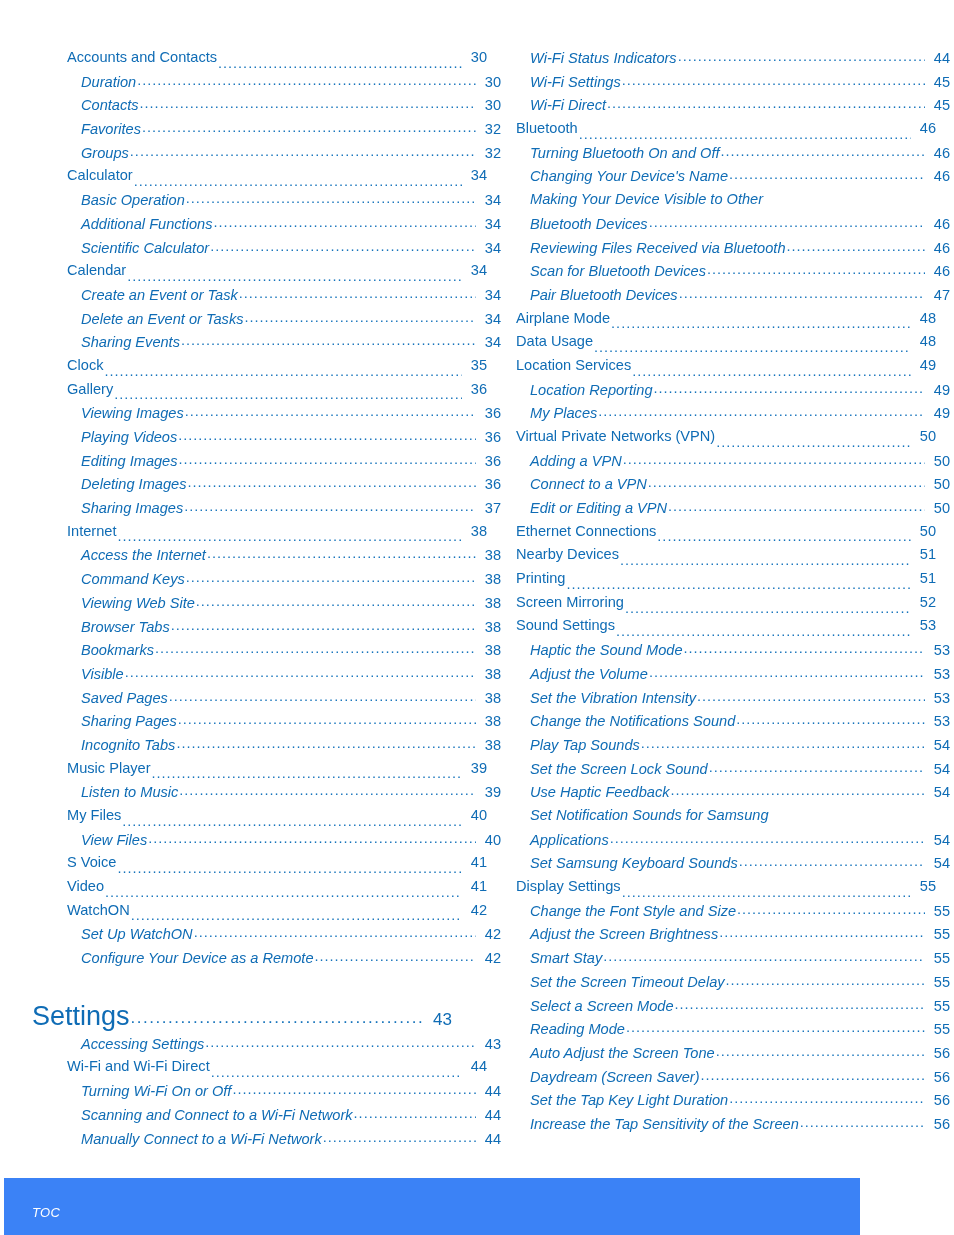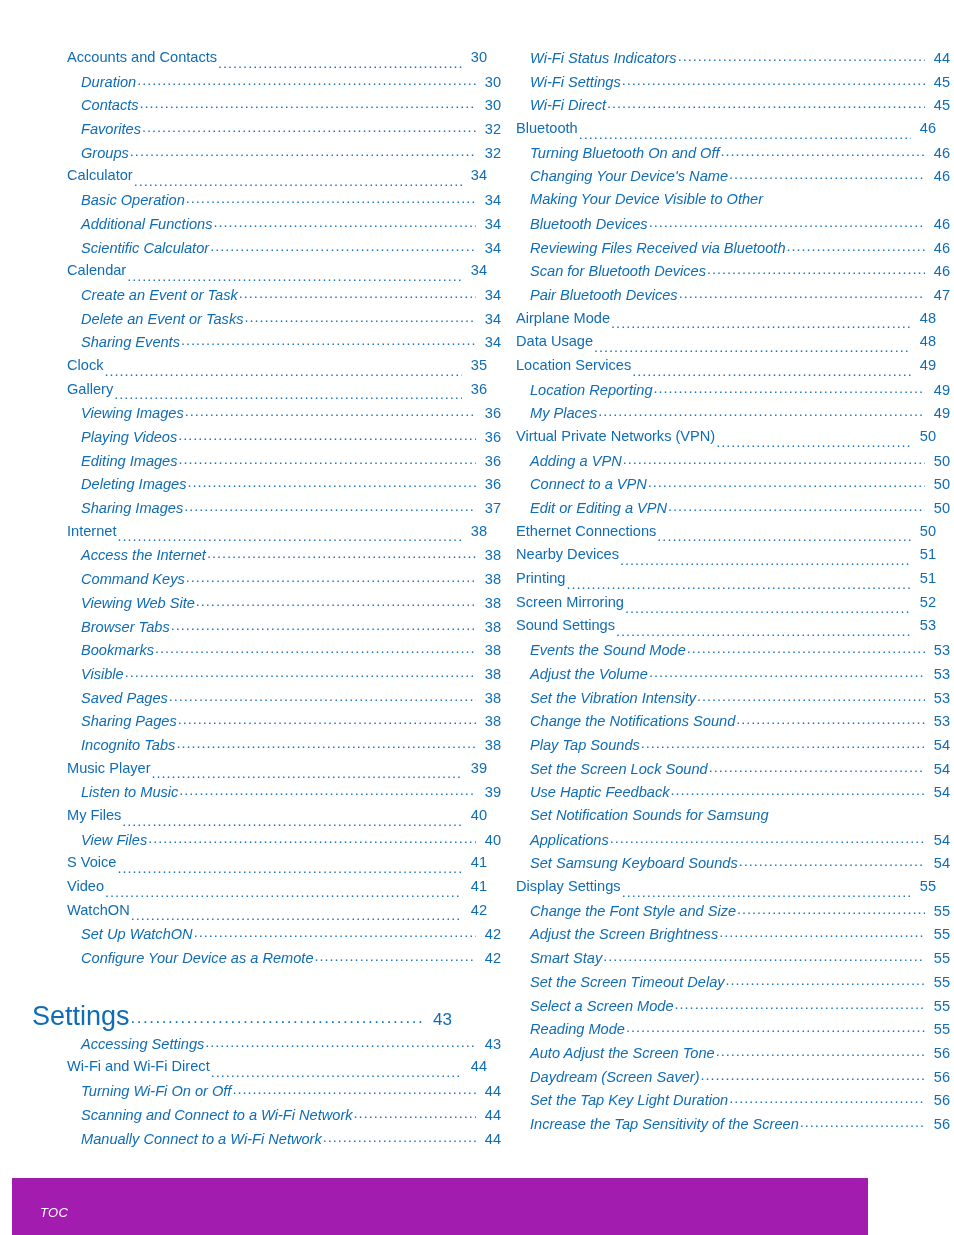--- a/index.html
+++ b/index.html
@@ -91,25 +91,25 @@
   
   .toc-entry.wrap-first {
     height: 23.7px;
   }
 
   .spacer-lg { height: 30px; }
 
   
   #footer-bar {
     position: absolute;
-    left: 12px;
+    left: 4px;
     bottom: 0;
     width: 856px;
     height: 57px;
-    background: #a21caf;
+    background: #3b82f6;
   }
   #footer-label {
     position: absolute;
     left: 28px;
     top: 27px;
     color: #ffffff;
     font-size: 13px;
     font-style: italic;
     letter-spacing: 0.3px;
   }
@@ -466,21 +466,21 @@
           <span class="label">Screen Mirroring</span>
           <span class="leader"></span>
           <span class="page">52</span>
         </div>
         <div class="toc-entry lvl1">
           <span class="label">Sound Settings</span>
           <span class="leader"></span>
           <span class="page">53</span>
         </div>
         <div class="toc-entry lvl2">
-          <span class="label">Events the Sound Mode</span>
+          <span class="label">Haptic the Sound Mode</span>
           <span class="leader"></span>
           <span class="page">53</span>
         </div>
         <div class="toc-entry lvl2">
           <span class="label">Adjust the Volume</span>
           <span class="leader"></span>
           <span class="page">53</span>
         </div>
         <div class="toc-entry lvl2">
           <span class="label">Set the Vibration Intensity</span>

